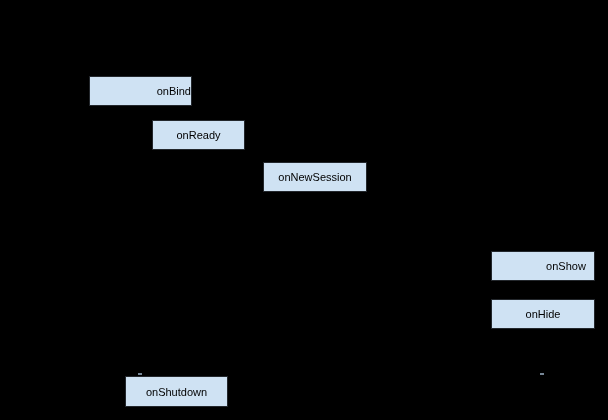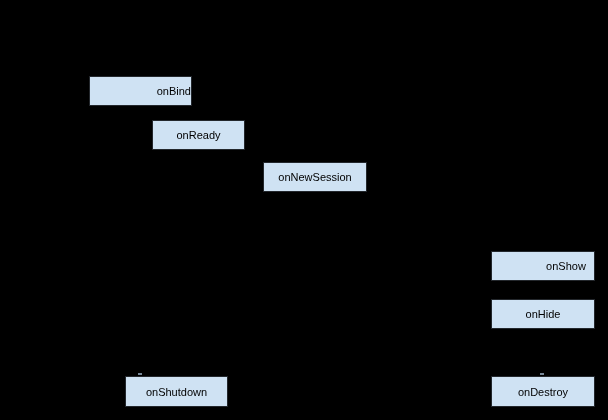--- a/index.html
+++ b/index.html
@@ -69,21 +69,18 @@
   </div>
 
   <div class="node pos-onhide">
     <span>onHide</span>
   </div>
 
   <div class="node pos-onshutdown">
     <span>onShutdown</span>
   </div>
 
-  <div class="node pos-ondestroy">
-    <span>onDestroy</span>
-  </div>
 
   <div class="arrow-remnant pos-remnant-left"></div>
 
   <div class="arrow-remnant pos-remnant-right"></div>
 
 </div>
 
 </body></html>

